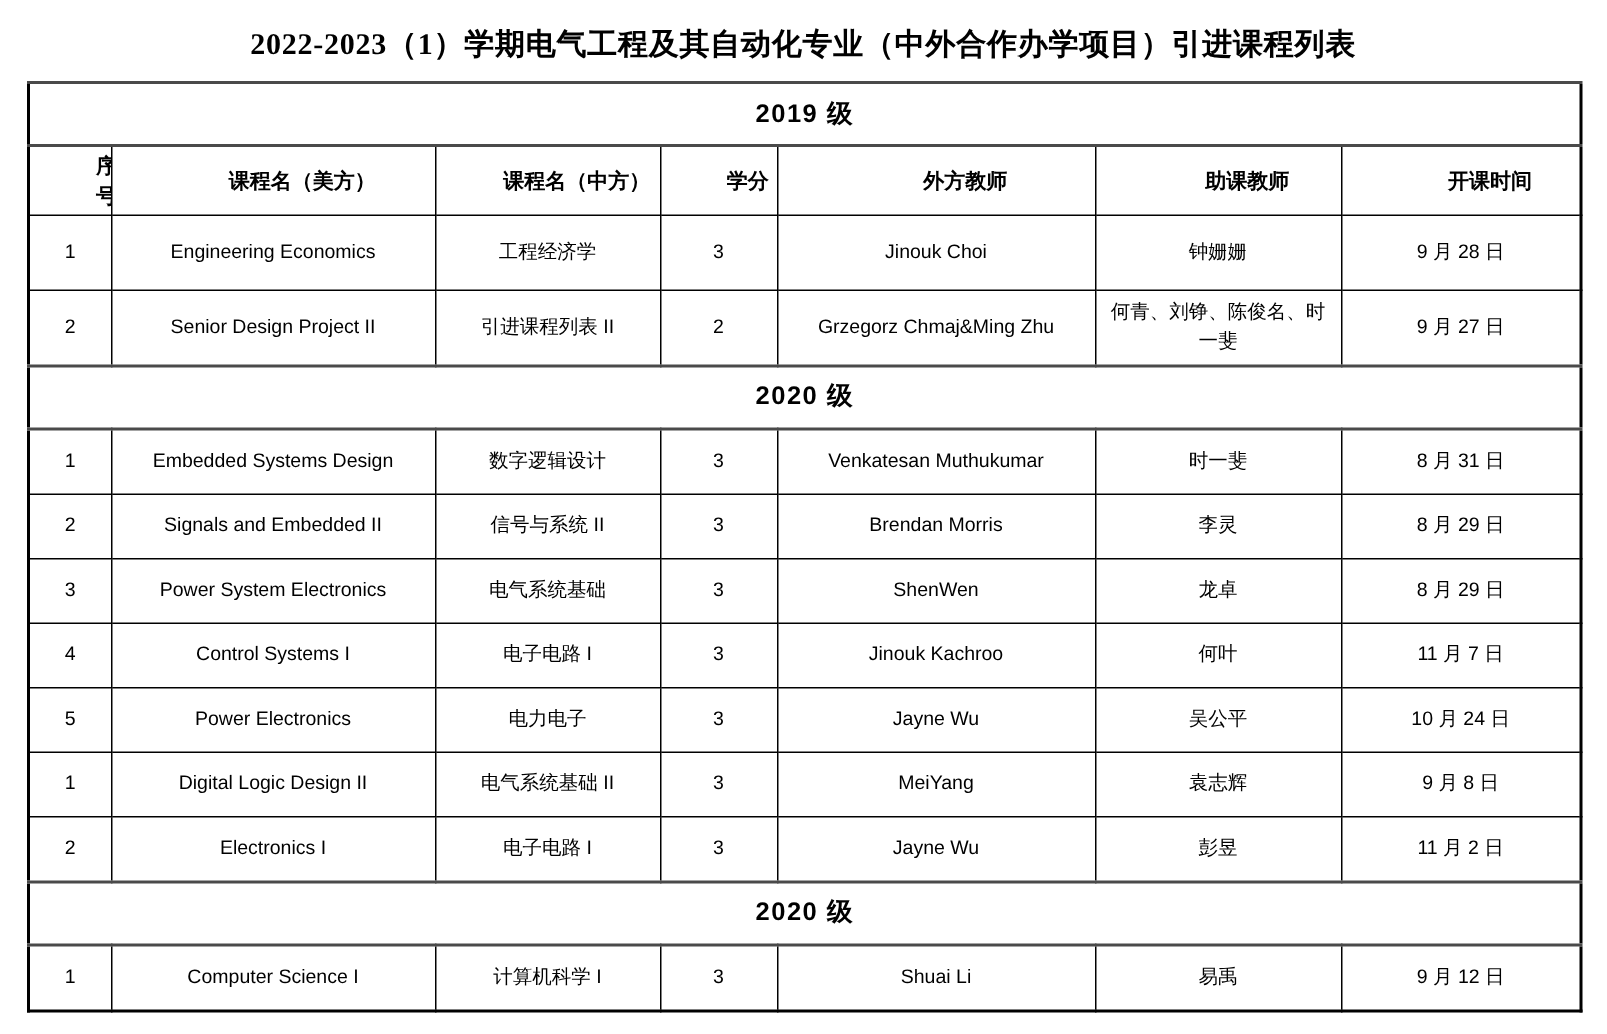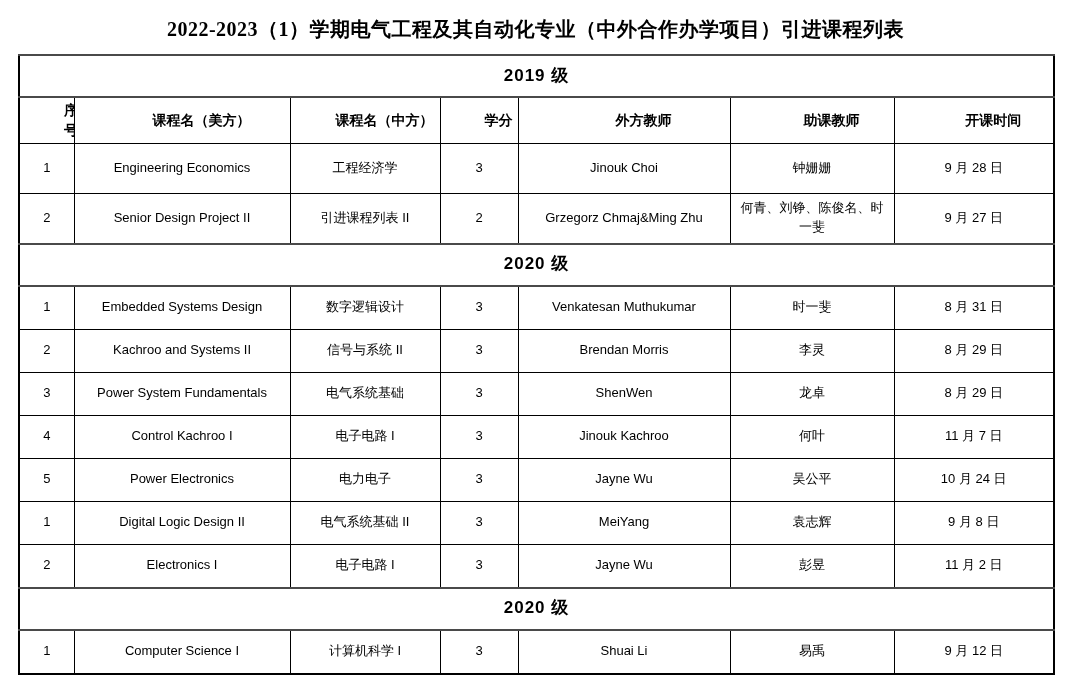--- a/index.html
+++ b/index.html
@@ -124,39 +124,39 @@
           <td class="cell-index">1</td>
           <td class="cell-course-name-en">Embedded Systems Design</td>
           <td class="cell-course-name-zh">数字逻辑设计</td>
           <td class="cell-credits">3</td>
           <td class="cell-foreign-teacher">Venkatesan Muthukumar</td>
           <td class="cell-assistant-teacher">时一斐</td>
           <td class="cell-start-date">8 月 31 日</td>
         </tr>
         <tr class="data-row">
           <td class="cell-index">2</td>
-          <td class="cell-course-name-en">Kachroo and Systems II</td>
+          <td class="cell-course-name-en">Signals and Embedded II</td>
           <td class="cell-course-name-zh">信号与系统 II</td>
           <td class="cell-credits">3</td>
           <td class="cell-foreign-teacher">Brendan Morris</td>
           <td class="cell-assistant-teacher">李灵</td>
           <td class="cell-start-date">8 月 29 日</td>
         </tr>
         <tr class="data-row">
           <td class="cell-index">3</td>
-          <td class="cell-course-name-en">Power System Fundamentals</td>
+          <td class="cell-course-name-en">Power System Electronics</td>
           <td class="cell-course-name-zh">电气系统基础</td>
           <td class="cell-credits">3</td>
           <td class="cell-foreign-teacher">ShenWen</td>
           <td class="cell-assistant-teacher">龙卓</td>
           <td class="cell-start-date">8 月 29 日</td>
         </tr>
         <tr class="data-row">
           <td class="cell-index">4</td>
-          <td class="cell-course-name-en">Control Kachroo I</td>
+          <td class="cell-course-name-en">Control Systems I</td>
           <td class="cell-course-name-zh">电子电路 I</td>
           <td class="cell-credits">3</td>
           <td class="cell-foreign-teacher">Jinouk Kachroo</td>
           <td class="cell-assistant-teacher">何叶</td>
           <td class="cell-start-date">11 月 7 日</td>
         </tr>
         <tr class="data-row">
           <td class="cell-index">5</td>
           <td class="cell-course-name-en">Power Electronics</td>
           <td class="cell-course-name-zh">电力电子</td>

